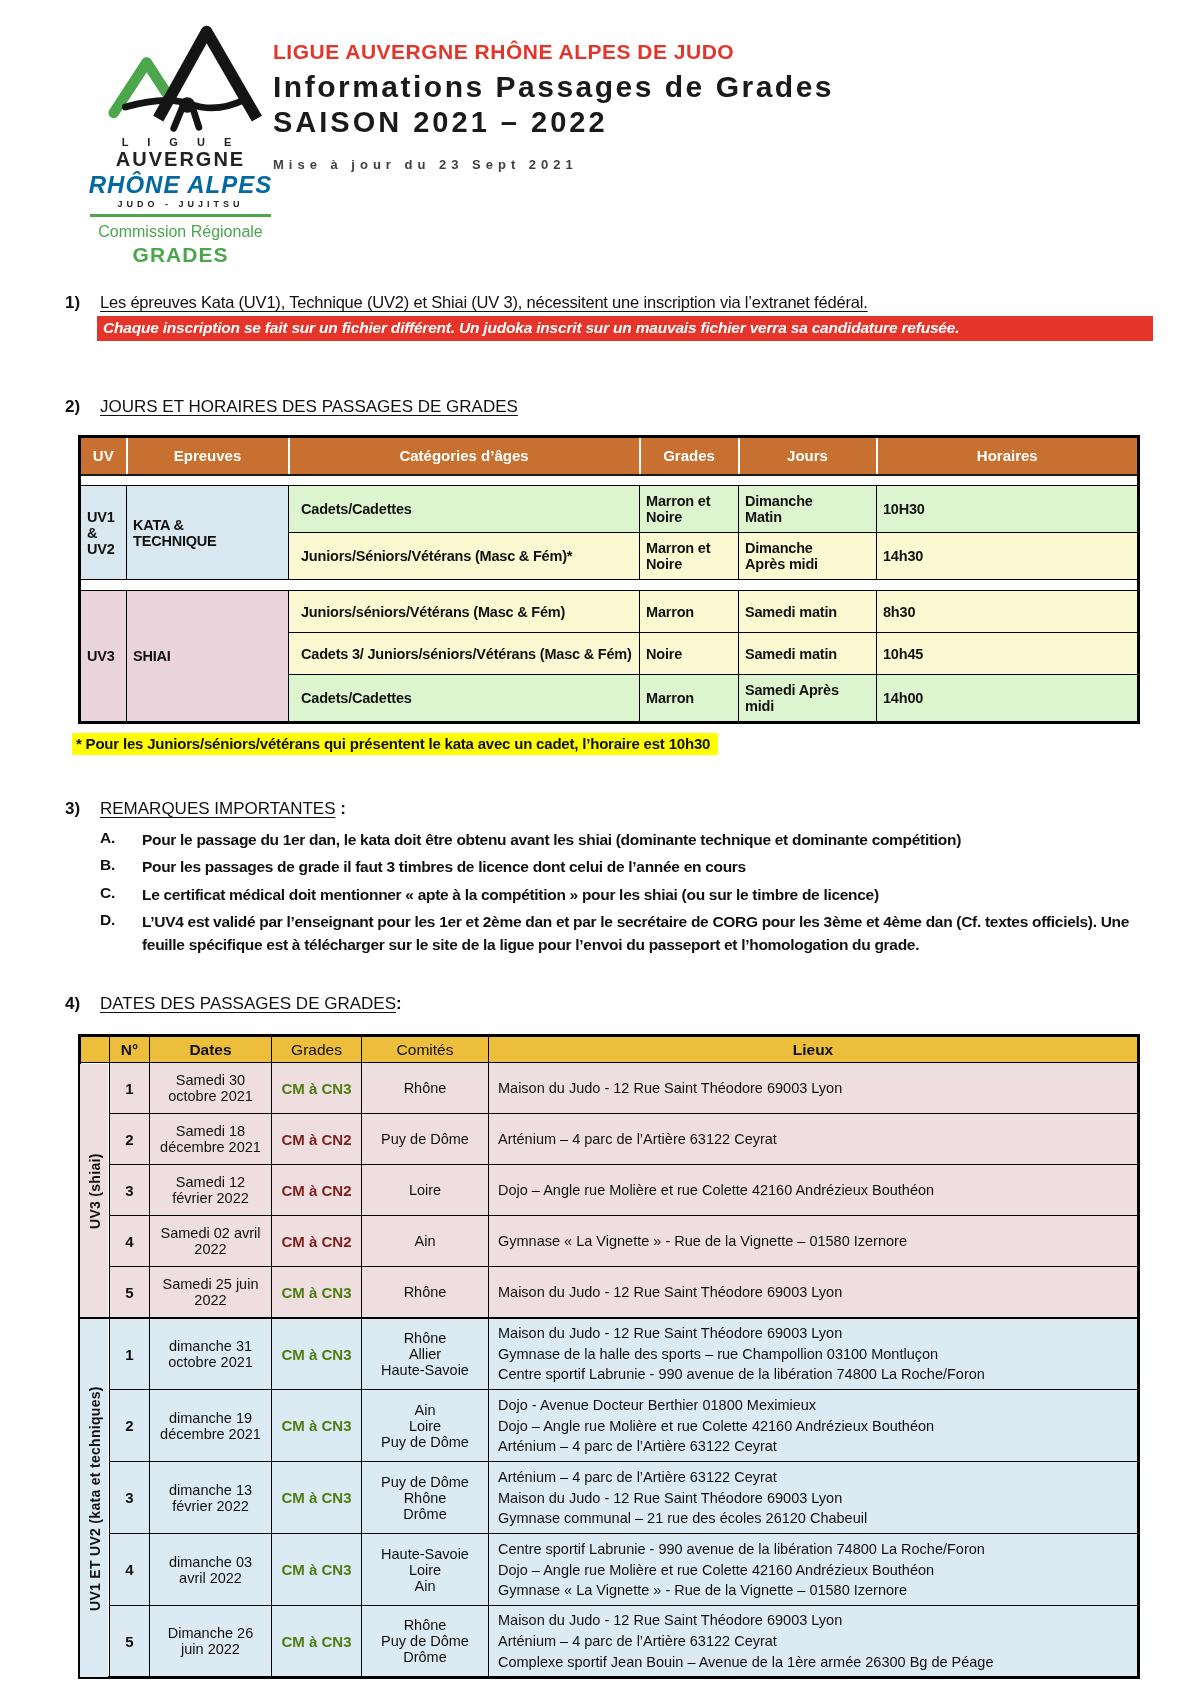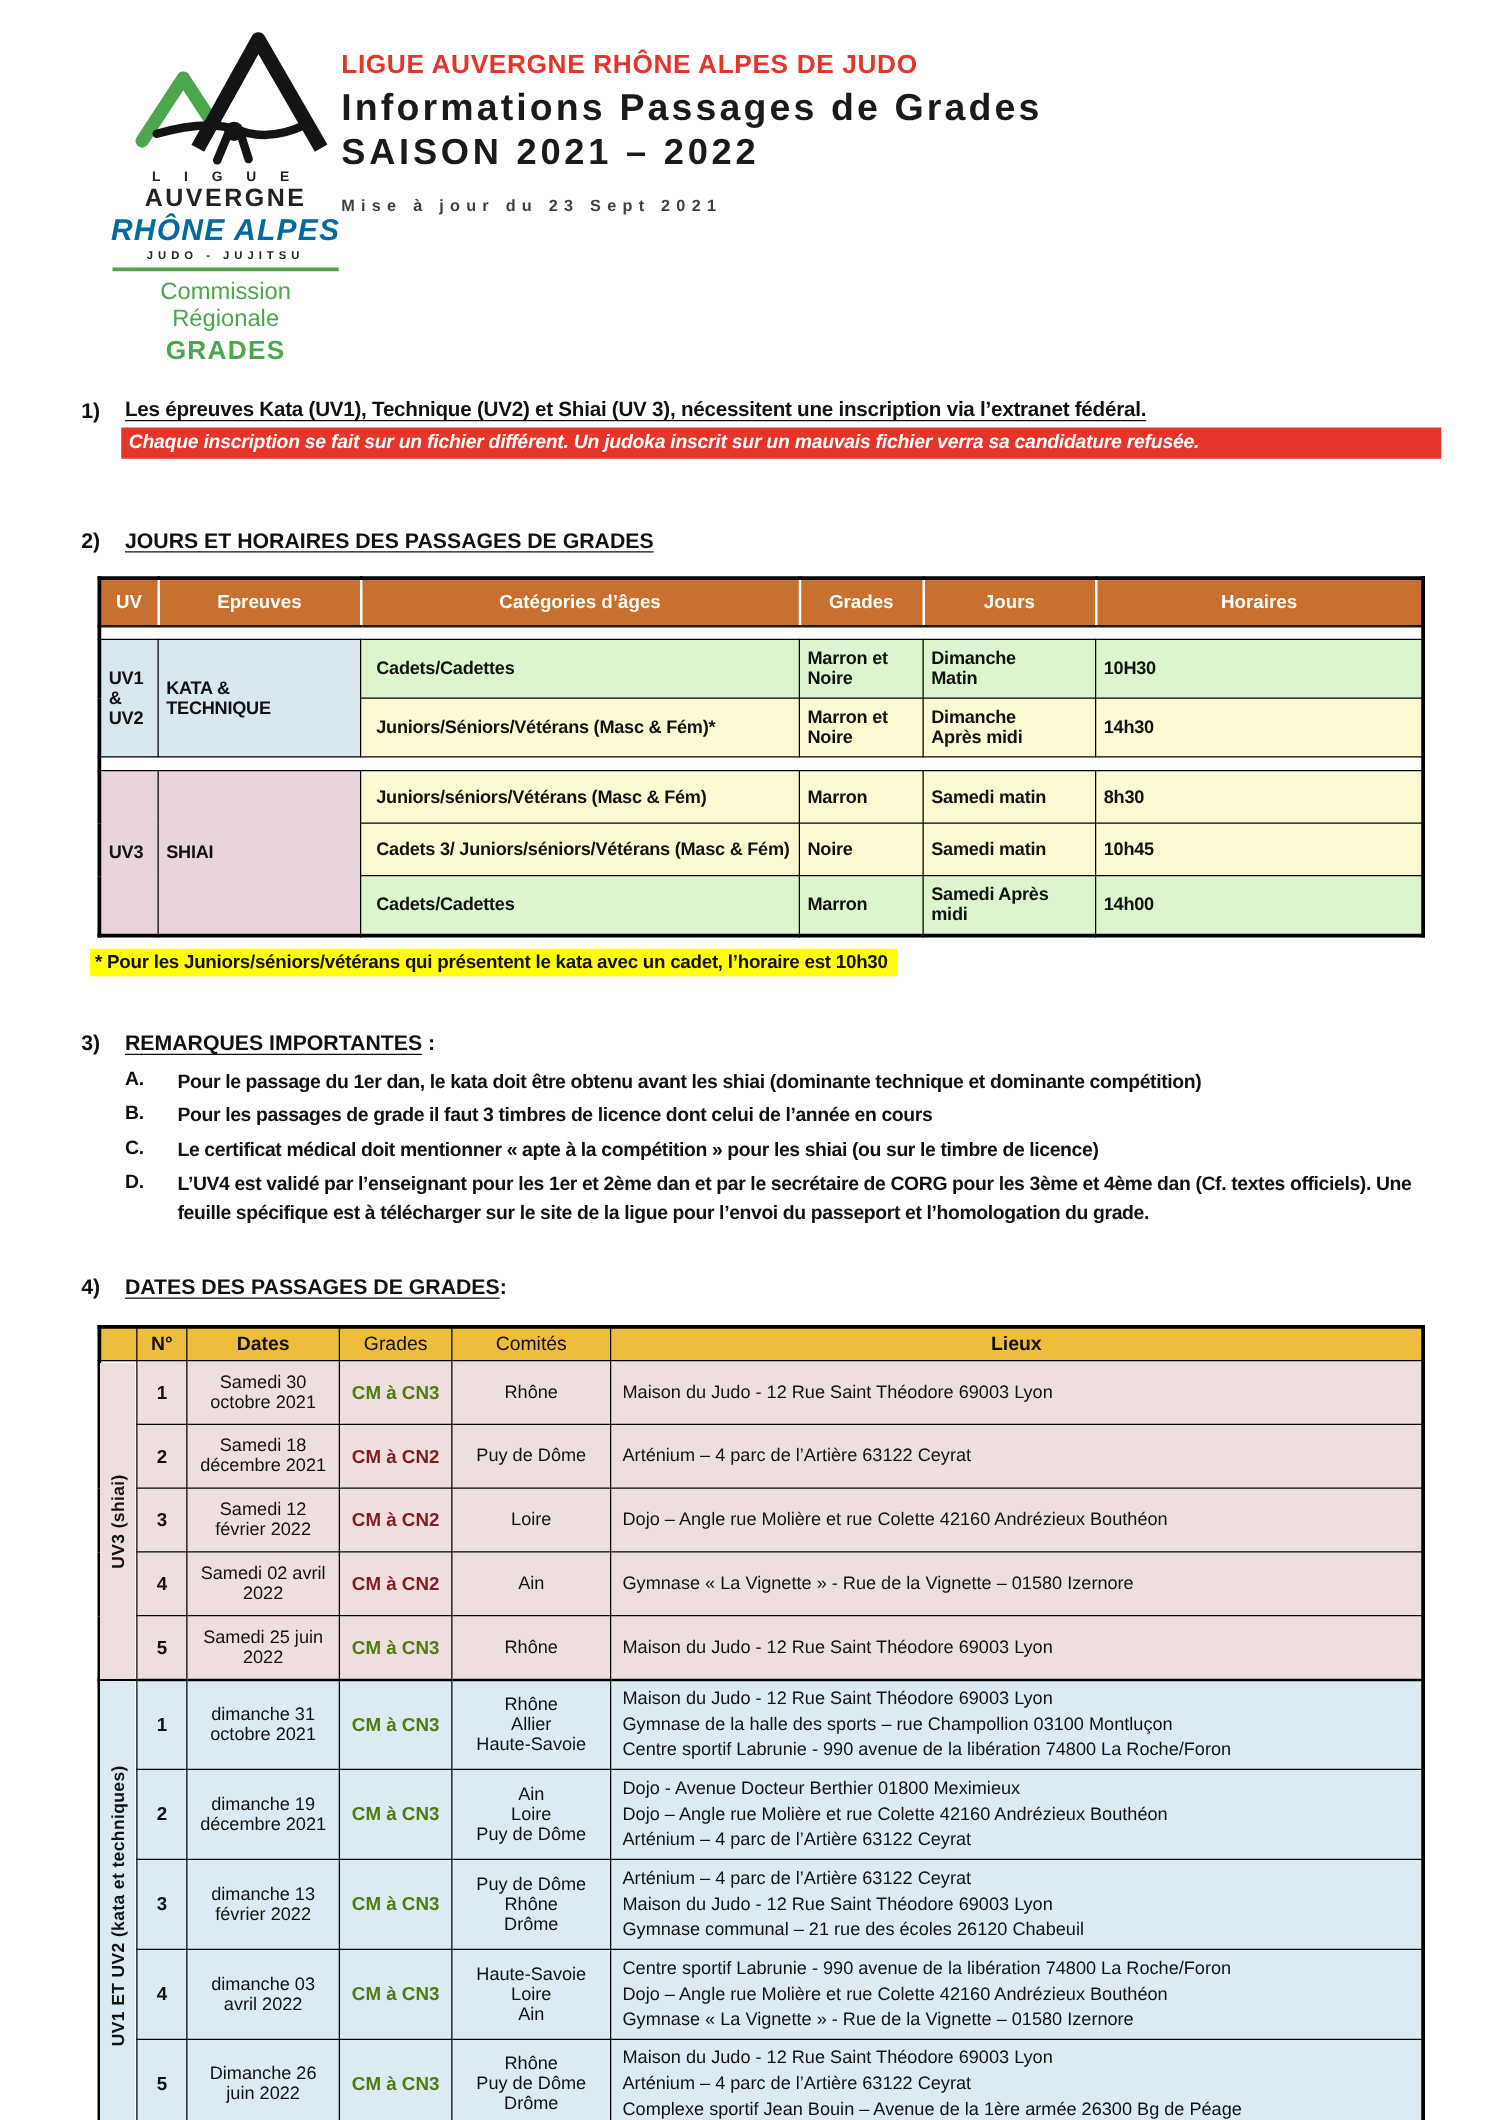--- a/index.html
+++ b/index.html
@@ -12,33 +12,33 @@
 
   
   .header { display:flex; padding:18px 68px 0 88px; }
   .logo-block { width:185px; text-align:center; flex:0 0 auto; }
   .logo-block svg { display:block; margin:0 auto; }
   .logo-ligue   { font-size:11px; font-weight:700; letter-spacing:8px; color:#222; }
   .logo-l1      { font-size:20px; font-weight:700; letter-spacing:2px; color:#222; }
   .logo-l2      { font-size:24px; font-weight:700; letter-spacing:1px; color:#0369a1;font-style:italic; }
   .logo-l3      { font-size:9px;  font-weight:700; letter-spacing:4px; color:#222; }
   .logo-rule    { height:3px; background:#4CA64C; margin:5px 2px 6px 2px; }
-  .logo-comm    { font-size:19px; color:#4CA64C; font-weight:400; }
+  .logo-comm    { font-size:16px; color:#4CA64C; font-weight:400; }
   .logo-grades  { font-size:21px; color:#4CA64C; font-weight:700; letter-spacing:1px; margin-top:2px; }
 
   .title-block { flex:1; text-align:left; padding-top:22px; }
   .org-title  { color:#E5352B; font-size:21px; font-weight:700; letter-spacing:0.5px; }
   .doc-title  { color:#1a1a1a; font-size:30px; font-weight:700; letter-spacing:2.5px; margin-top:6px; }
   .season     { color:#1a1a1a; font-size:29px; font-weight:700; letter-spacing:3px; margin-top:2px; }
   .updated    { color:#3f3f3f; font-size:13px; font-weight:700; letter-spacing:5px; margin-top:18px; }
 
   
   .sec { display:flex; margin-left:65px; margin-right:55px; }
   .sec-num { font-weight:700; font-size:17px; width:35px; flex:0 0 auto; }
-  .sec-title { font-weight:700; font-size:17px; text-decoration:underline; text-underline-offset:3px; }
+  .sec-title { font-weight:400; font-size:17px; text-decoration:underline; text-underline-offset:3px; }
   .sec-suffix { font-weight:700; font-size:17px; text-decoration:none; }
 
   .s1 { margin-top:26px; }
   .s1 .sec-title { font-size:16.5px; letter-spacing:-0.2px; }
   .warn-banner {
     margin:3px 0 0 97px; width:1056px; background:#E5352B; color:#fff;
     font-style:italic; font-weight:700; font-size:15.5px; letter-spacing:-0.2px;
     padding:3px 6px 4px 6px;
   }
 

